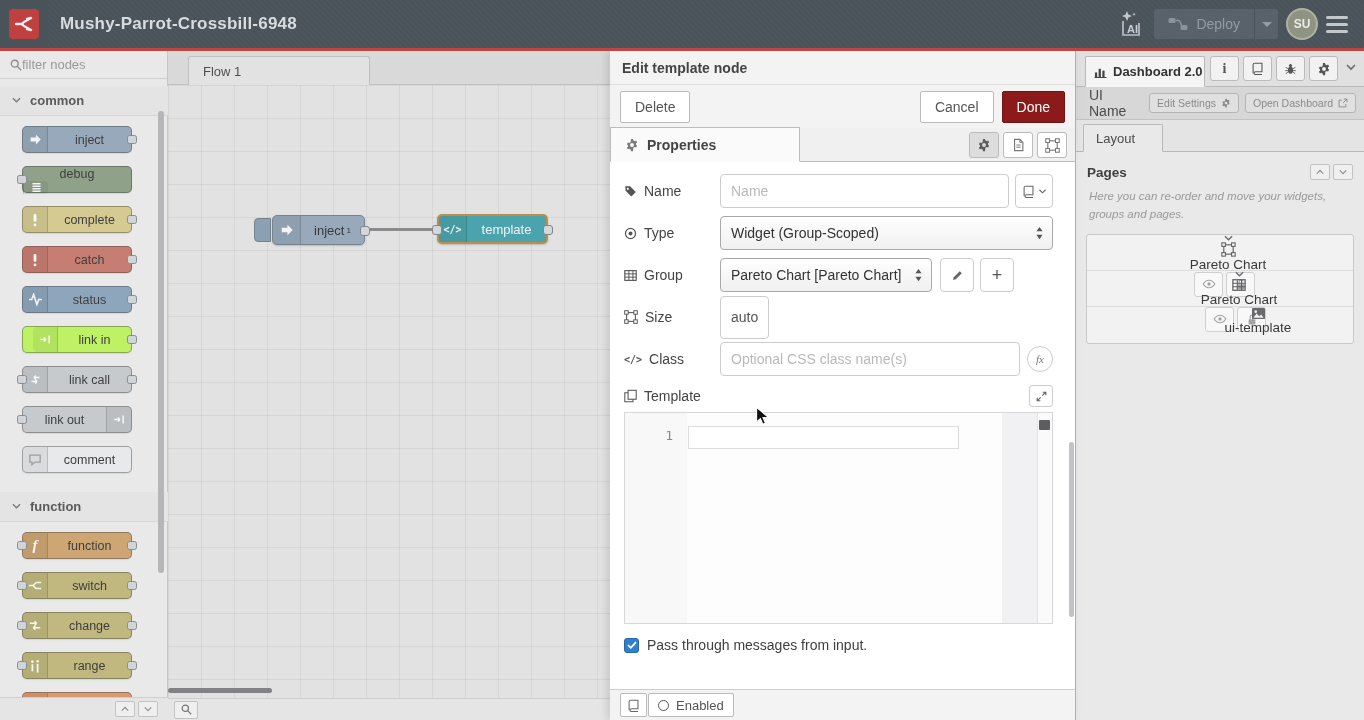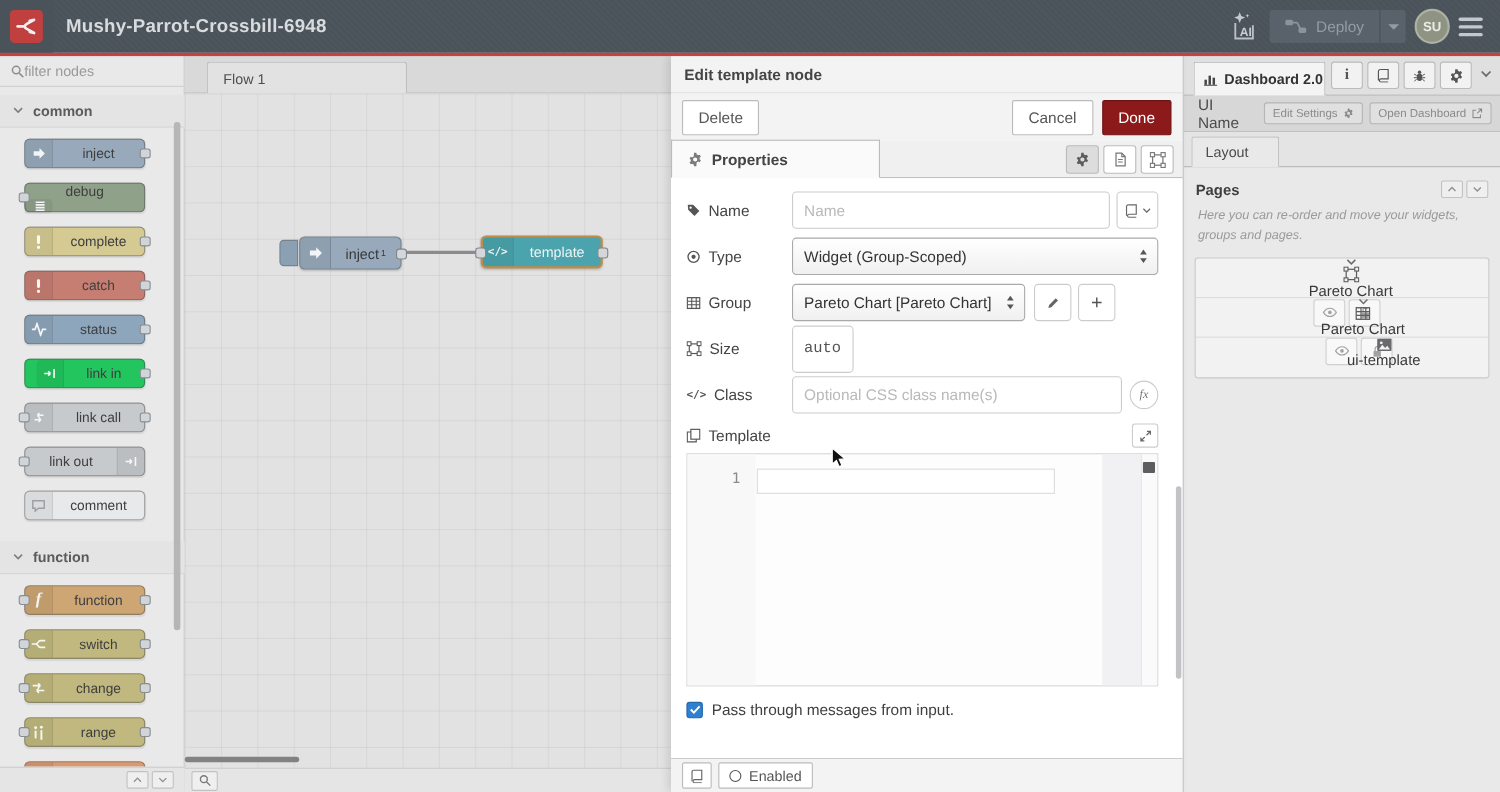--- a/index.html
+++ b/index.html
@@ -126,21 +126,21 @@
     font-family:"DejaVu Sans Mono",monospace; font-size:13px; text-align:right; padding:15px 14px 0 0; }
   .ed-curline { position:absolute; left:63px; top:13px; right:93px; height:23px; background:#fff; border:1px solid #dcdcde; }
   .ed-minimap { position:absolute; right:15px; top:0; bottom:0; width:35px; background:#f1f1f3; }
   .ed-vscroll { position:absolute; right:0; top:0; bottom:0; width:15px; background:#fafafa; border-left:1px solid #e2e2e4; }
   .ed-vthumb { position:absolute; right:2px; top:7px; width:11px; height:10px; background:#5d5d60; border-radius:1px; }
   .chk-row { display:flex; align-items:center; gap:8px; margin-top:13px; }
   .checkbox { width:15px; height:15px; background:#2f80d0; border:1px solid #2668a8; border-radius:3px;
     display:flex; align-items:center; justify-content:center; }
   .chk-label { font-size:14px; color:#3f3f40; }
   .tray-footer { height:31px; background:#f3f3f3; border-top:1px solid #ccc; display:flex; align-items:center;
-    gap:6px; padding:0 10px; flex:0 0 auto; }
+    gap:1px; padding:0 10px; flex:0 0 auto; }
   .foot-btn { height:24px; background:#fff; border:1px solid #bbb; border-radius:2px; color:#555; font-size:13px;
     display:inline-flex; align-items:center; gap:7px; padding:0 9px; }
   .radio-circle { width:11px; height:11px; border:1.5px solid #555; border-radius:50%; }
   .tray-vscroll { position:absolute; right:1px; top:280px; width:5px; height:175px; background:#c3c3c7; border-radius:3px; z-index:5; }
 
   
   #sidebar { position:absolute; left:1076px; top:0; width:288px; height:669px; background:#e9e9ea; z-index:10; }
   .sb-tabbar { height:36px; background:#e0e0e1; border-bottom:1px solid #b9b9bb; position:relative; }
   .sb-tab { position:absolute; left:9px; bottom:-1px; width:120px; height:31px; background:#f4f4f5; border:1px solid #b9b9bb;
     border-bottom:1px solid #f4f4f5; border-radius:2px 2px 0 0; display:flex; align-items:center; gap:6px; padding-left:8px;
@@ -280,21 +280,21 @@
           <div class="pnode" style="background-color: rgb(142, 166, 188);">
             <div class="pnicon left">
                 <svg width="15" height="13" viewBox="0 0 16 14">
                   <path d="M1 7h3l2-5.5 3.5 11 2-5.5H15" stroke="#f3f4f5" stroke-width="1.7" fill="none"></path>
                 </svg>
               </div>
             <div class="pnlabel">status</div>
             <span class="pport r"></span>
           </div>
 
-          <div class="pnode" style="background-color: #22c55e; padding-left: 10px;">
+          <div class="pnode" style="background-color: #bef264; padding-left: 10px;">
             <div class="pnicon left">
                 <svg width="13" height="13" viewBox="0 0 16 16">
                   <path d="M1.5 8h7M8.5 8L6 5.5M8.5 8L6 10.5M12.5 3v10" stroke="#f6f7f8" stroke-width="1.8" fill="none"></path>
                 </svg>
               </div>
             <div class="pnlabel">link in</div>
             <span class="pport r"></span>
           </div>
 
           <div class="pnode" style="background-color: rgb(199, 202, 205);">
@@ -565,21 +565,21 @@
                 <svg width="14" height="14" viewBox="0 0 16 16">
                   <rect x="3" y="3" width="10" height="10" fill="none" stroke="#555" stroke-width="1.2"></rect>
                   <rect x="0.8" y="0.8" width="4" height="4" fill="#fff" stroke="#555" stroke-width="1.1"></rect>
                   <rect x="11.2" y="0.8" width="4" height="4" fill="#fff" stroke="#555" stroke-width="1.1"></rect>
                   <rect x="0.8" y="11.2" width="4" height="4" fill="#fff" stroke="#555" stroke-width="1.1"></rect>
                   <rect x="11.2" y="11.2" width="4" height="4" fill="#fff" stroke="#555" stroke-width="1.1"></rect>
                 </svg>
               </span>
             <span>Size</span>
           </div>
-          <button class="nr-btn" style="height:43px; border-radius:4px; border-color:#ccc; padding:0 10px;font-family:Liberation Mono, monospace;">auto</button>
+          <button class="nr-btn" style="height:43px; border-radius:4px; border-color:#ccc; padding:0 10px;">auto</button>
         </div>
 
         <div class="frow">
           <div class="flabel">
             <span class="fl-ic" style="font-size:10px; font-weight:bold; font-family:'DejaVu Sans Mono',monospace;">&lt;/&gt;</span>
             <span>Class</span>
           </div>
           <input class="txt-input" style="flex: 1 1 0%;" placeholder="Optional CSS class name(s)">
           <div class="fx-btn" style="margin-left:7px;">fx</div>
         </div>

